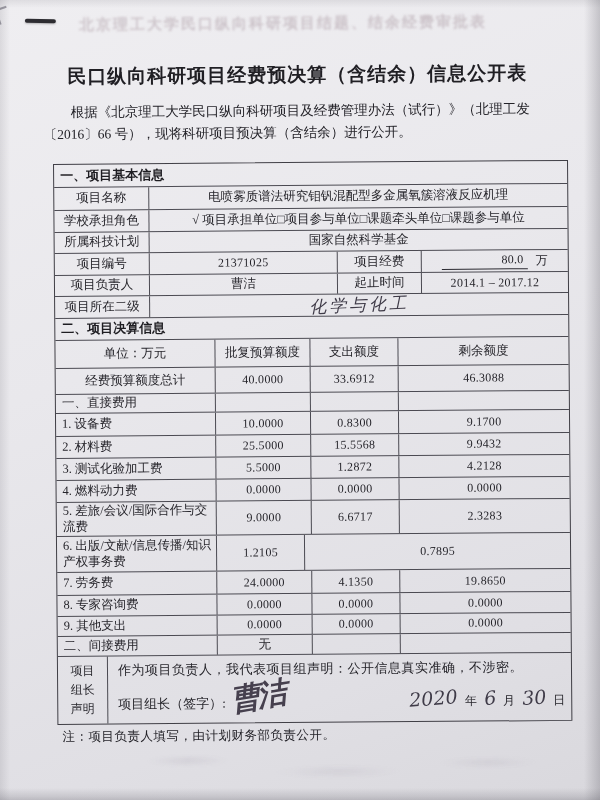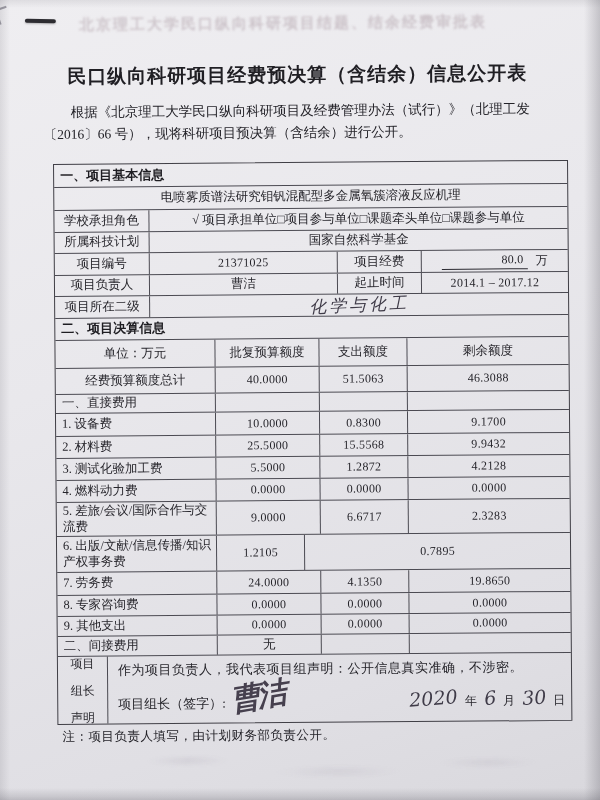--- a/index.html
+++ b/index.html
@@ -73,34 +73,34 @@
     font-family:"Liberation Sans","DejaVu Sans",sans-serif;
     font-weight:bold;font-size:13px;color:#1e1d22;
   }
   .num{font-size:12px;letter-spacing:.3px;}
   
   .w-lab1{width:95px;flex:none;}
   .w-v1{width:188px;flex:none;}
   .w-lab2{width:84px;flex:none;}
   .grow{flex:1;}
   .w-c1{width:160px;flex:none;}
-  .w-c2{width:104px;flex:none;}
+  .w-c2{width:95px;flex:none;}
   .w-c3{width:88px;flex:none;}
   .underlined{display:inline-block;min-width:78px;text-align:right;
     border-bottom:1px solid #2a2930;padding:0 4px 1px;}
   .fund-unit{margin-left:8px;}
 
   .hand{
     font-style:italic;color:#3f3b48;
     font-family:"DejaVu Serif","Liberation Serif",serif;
   }
   .dept-hand{font-size:17px;transform:rotate(-2deg);letter-spacing:3px;}
 
   
-  .w-dlab{width:50px;flex:none;flex-direction:column;justify-content:flex-start;gap:12px;font-size:12px;}
+  .w-dlab{width:50px;flex:none;flex-direction:column;justify-content:center;gap:4px;font-size:12px;}
   .dec-right{flex:1;position:relative;display:block;padding:0;}
   .dec-statement{position:absolute;left:10px;top:6px;font-size:13px;letter-spacing:.5px;}
   .dec-signlabel{position:absolute;left:10px;bottom:11px;font-size:13px;}
   .dec-signature{
     position:absolute;left:122px;bottom:8px;
     font-size:30px;font-weight:bold;transform:rotate(-9deg);
     letter-spacing:-3px;color:#46404e;
   }
   .dec-date{position:absolute;right:6px;bottom:10px;display:flex;align-items:baseline;gap:7px;}
   .dec-date .hw{font-size:19px;transform:rotate(-4deg);}
@@ -125,20 +125,21 @@
       <div class="l2">〔2016〕66 号），现将科研项目预决算（含结余）进行公开。</div>
     </div>
 
     <div class="tbl">
 
       <div class="row" style="height:22px">
         <div class="cell left sechead grow">一、项目基本信息</div>
       </div>
 
       <div class="row" style="height:23px">
+        <div class="cell w-lab1">项目名称</div>
         <div class="cell grow">电喷雾质谱法研究钼钒混配型多金属氧簇溶液反应机理</div>
       </div>
 
       <div class="row" style="height:22px">
         <div class="cell w-lab1">学校承担角色</div>
         <div class="cell grow">√ 项目承担单位□项目参与单位□课题牵头单位□课题参与单位</div>
       </div>
 
       <div class="row" style="height:21px">
         <div class="cell w-lab1">所属科技计划</div>
@@ -176,21 +177,21 @@
       <div class="row" style="height:28px">
         <div class="cell w-c1">单位：万元</div>
         <div class="cell w-c2">批复预算额度</div>
         <div class="cell w-c3">支出额度</div>
         <div class="cell grow">剩余额度</div>
       </div>
 
       <div class="row" style="height:26px">
         <div class="cell w-c1">经费预算额度总计</div>
         <div class="cell w-c2 num">40.0000</div>
-        <div class="cell w-c3 num">51.5063</div>
+        <div class="cell w-c3 num">33.6912</div>
         <div class="cell grow num">46.3088</div>
       </div>
 
       <div class="row" style="height:19px">
         <div class="cell left w-c1">一、直接费用</div>
         <div class="cell w-c2"></div>
         <div class="cell w-c3"></div>
         <div class="cell grow"></div>
       </div>
 

